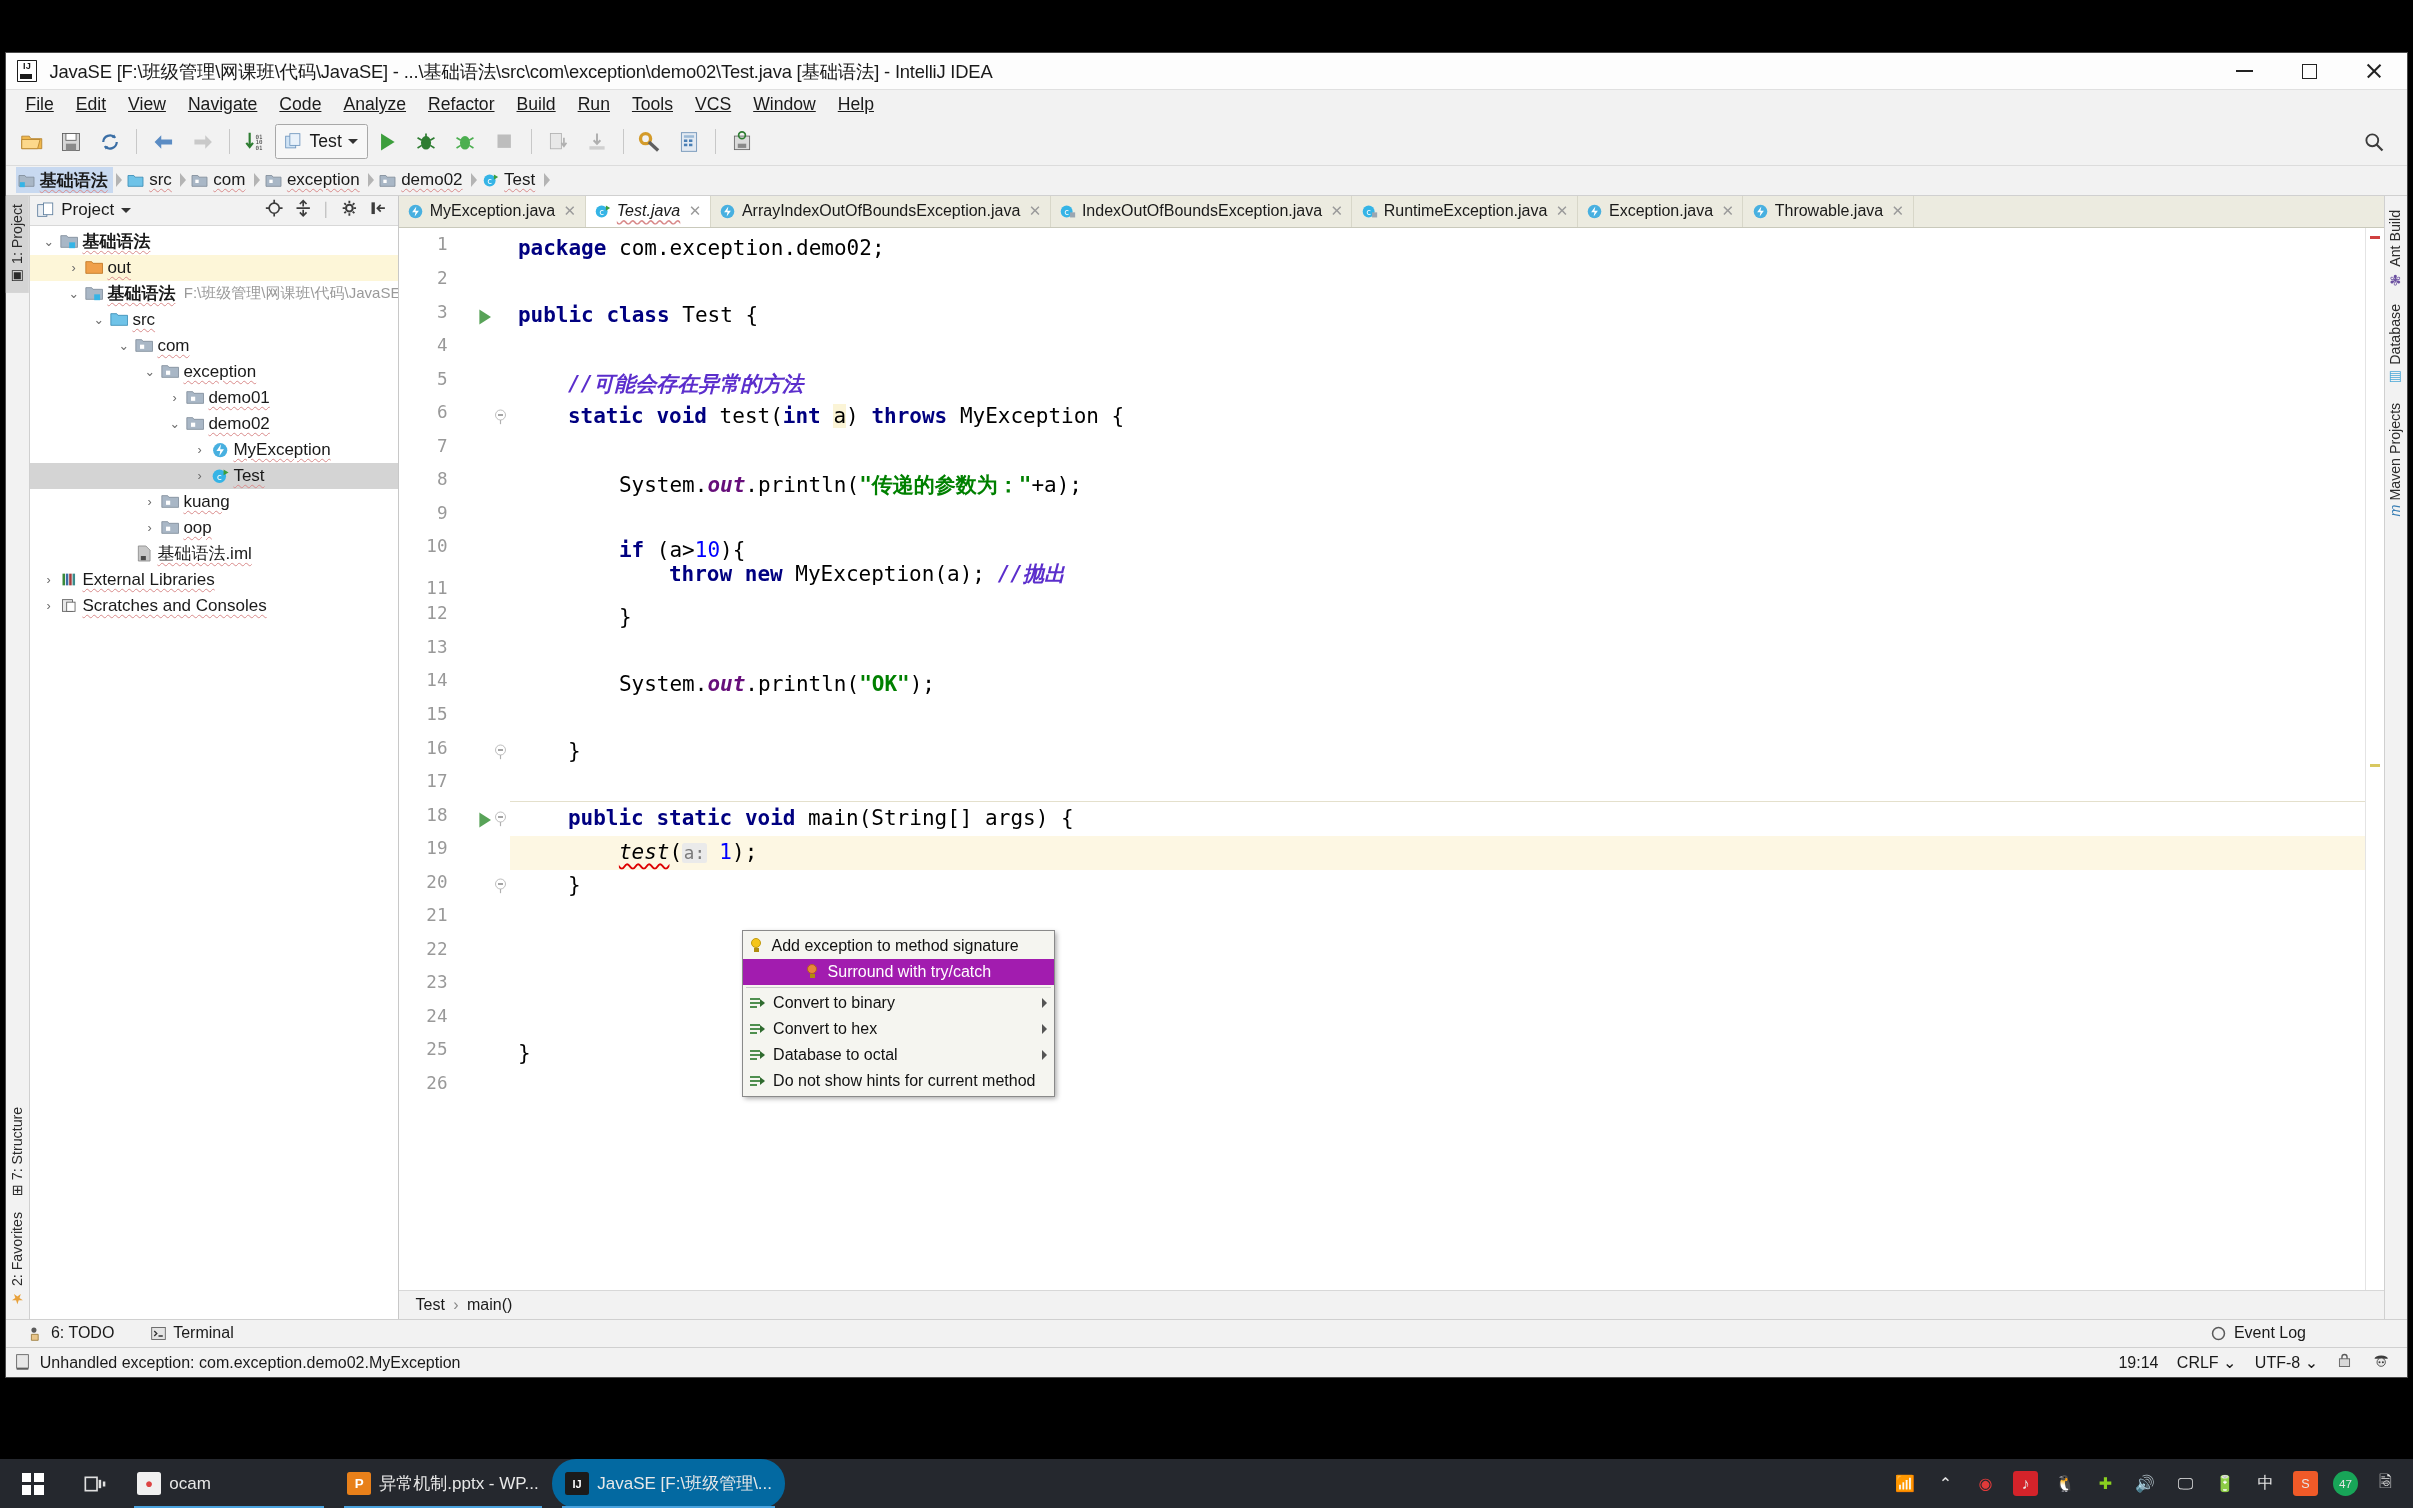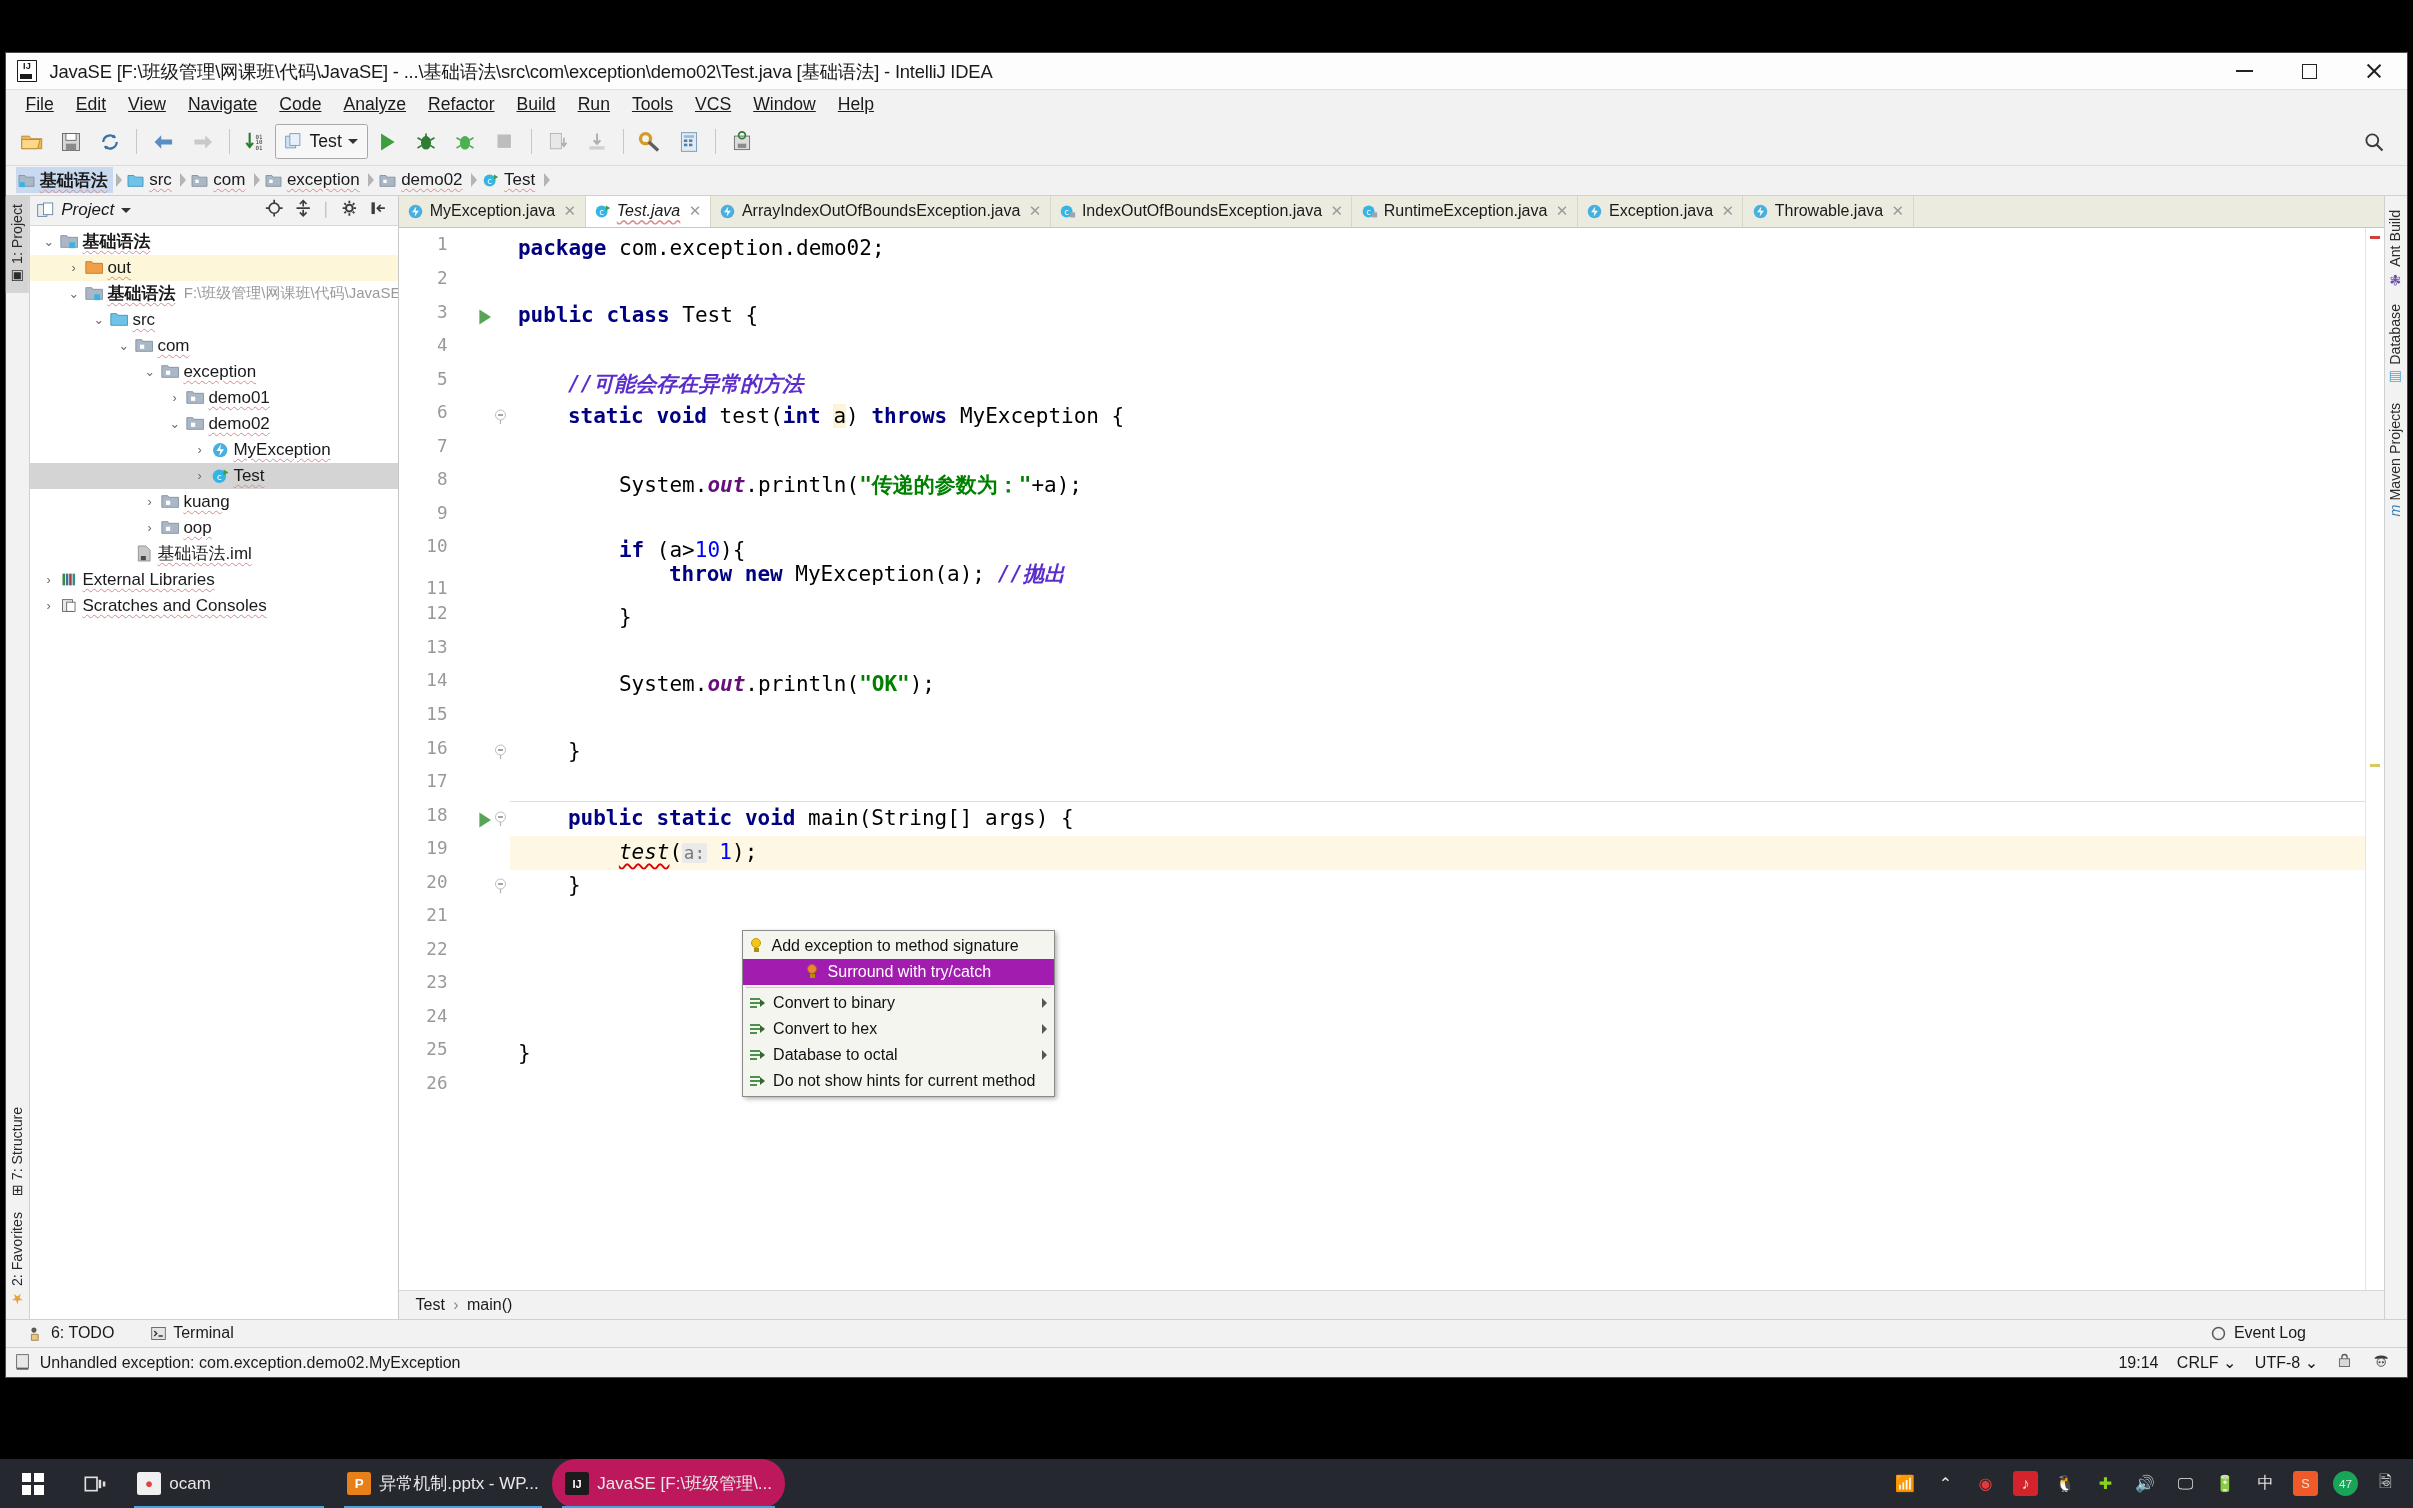--- a/index.html
+++ b/index.html
@@ -82,21 +82,21 @@
   .vtab { writing-mode:vertical-rl; transform:rotate(180deg); font-size:14.2px; color:#2b2b2b;
     padding:8.4px 3.4px; white-space:nowrap; display:flex; align-items:center; gap:4.2px; }
   .vtab.active { background:#d4d4d4; }
   .lstrip-bottom { position:absolute; bottom:3.4px; display:flex; flex-direction:column; align-items:center; }
 
   
   .projpanel { width:369px; background:#fff; border-right:0.8px solid #c8c8c8;
     display:flex; flex-direction:column; flex:none; }
   .pp-header { height:30px; background:#f2f2f2; display:flex; align-items:center;
     padding:0 6.7px; border-bottom:0.8px solid #d8d8d8; gap:6.7px; flex:none; }
-  .pp-title { font-size:17px; color:#1a1a1a;font-style:italic; }
+  .pp-title { font-size:17px; color:#1a1a1a; }
   .pp-tools { margin-left:auto; display:flex; align-items:center; gap:10px; padding-right:3.4px; }
   .tree { flex:1; overflow:hidden; padding-top:3.4px; font-size:17px; color:#1a1a1a; }
   .trow { height:26px; display:flex; align-items:center; white-space:nowrap; padding-right:3.4px; }
   .trow.sel { background:#d4d4d4; }
   .trow.hl { background:#fdf6d8; }
   .tarrow { width:18.4px; text-align:center; color:#6b6b6b; font-size:12.6px; flex:none; }
   .ticon { width:22px; display:flex; align-items:center; justify-content:center; flex:none; margin-right:2.5px; }
   .tlabel { position:relative; }
   .squig { text-decoration:underline; text-decoration-style:wavy; text-decoration-color:#d98b8b;
     text-decoration-thickness:0.8px; text-underline-offset:2.5px; }
@@ -193,21 +193,21 @@
   
   .taskbar { position:absolute; left:0; bottom:0; width:2413px; height:49px;
     background:#25282e; display:flex; align-items:center; z-index:90; }
   .tb-start { width:65px; height:100%; display:flex; align-items:center; justify-content:center; }
   .win-logo { width:22px; height:22px; display:grid; grid-template-columns:1fr 1fr;
     grid-template-rows:1fr 1fr; gap:2.5px; }
   .win-logo div { background:#fff; }
   .tb-task { width:59px; height:100%; display:flex; align-items:center; justify-content:center; }
   .tk { height:100%; display:flex; align-items:center; gap:8.4px; padding:0 13.4px;
     color:#e8e8e8; font-size:17px; white-space:nowrap; position:relative; min-width:210px; }
-  .tk.active { background:#be185d;border-radius:24px; }
+  .tk.active { background:#0369a1;border-radius:24px; }
   .tk:after { content:""; position:absolute; left:10px; right:10px; bottom:0; height:2.5px; background:#4aa3df; }
   .tk-ico { width:23.5px; height:23.5px; display:flex; align-items:center; justify-content:center;
     border-radius:2.5px; font-size:13.4px; font-weight:bold; color:#fff; flex:none; }
   .tray { margin-left:auto; display:flex; align-items:center; gap:15px; padding-right:15px; }
   .tray-ic { width:25px; height:25px; display:flex; align-items:center; justify-content:center;
     color:#e6e6e6; font-size:16px; }
 </style>
 </head>
 <body>
 

